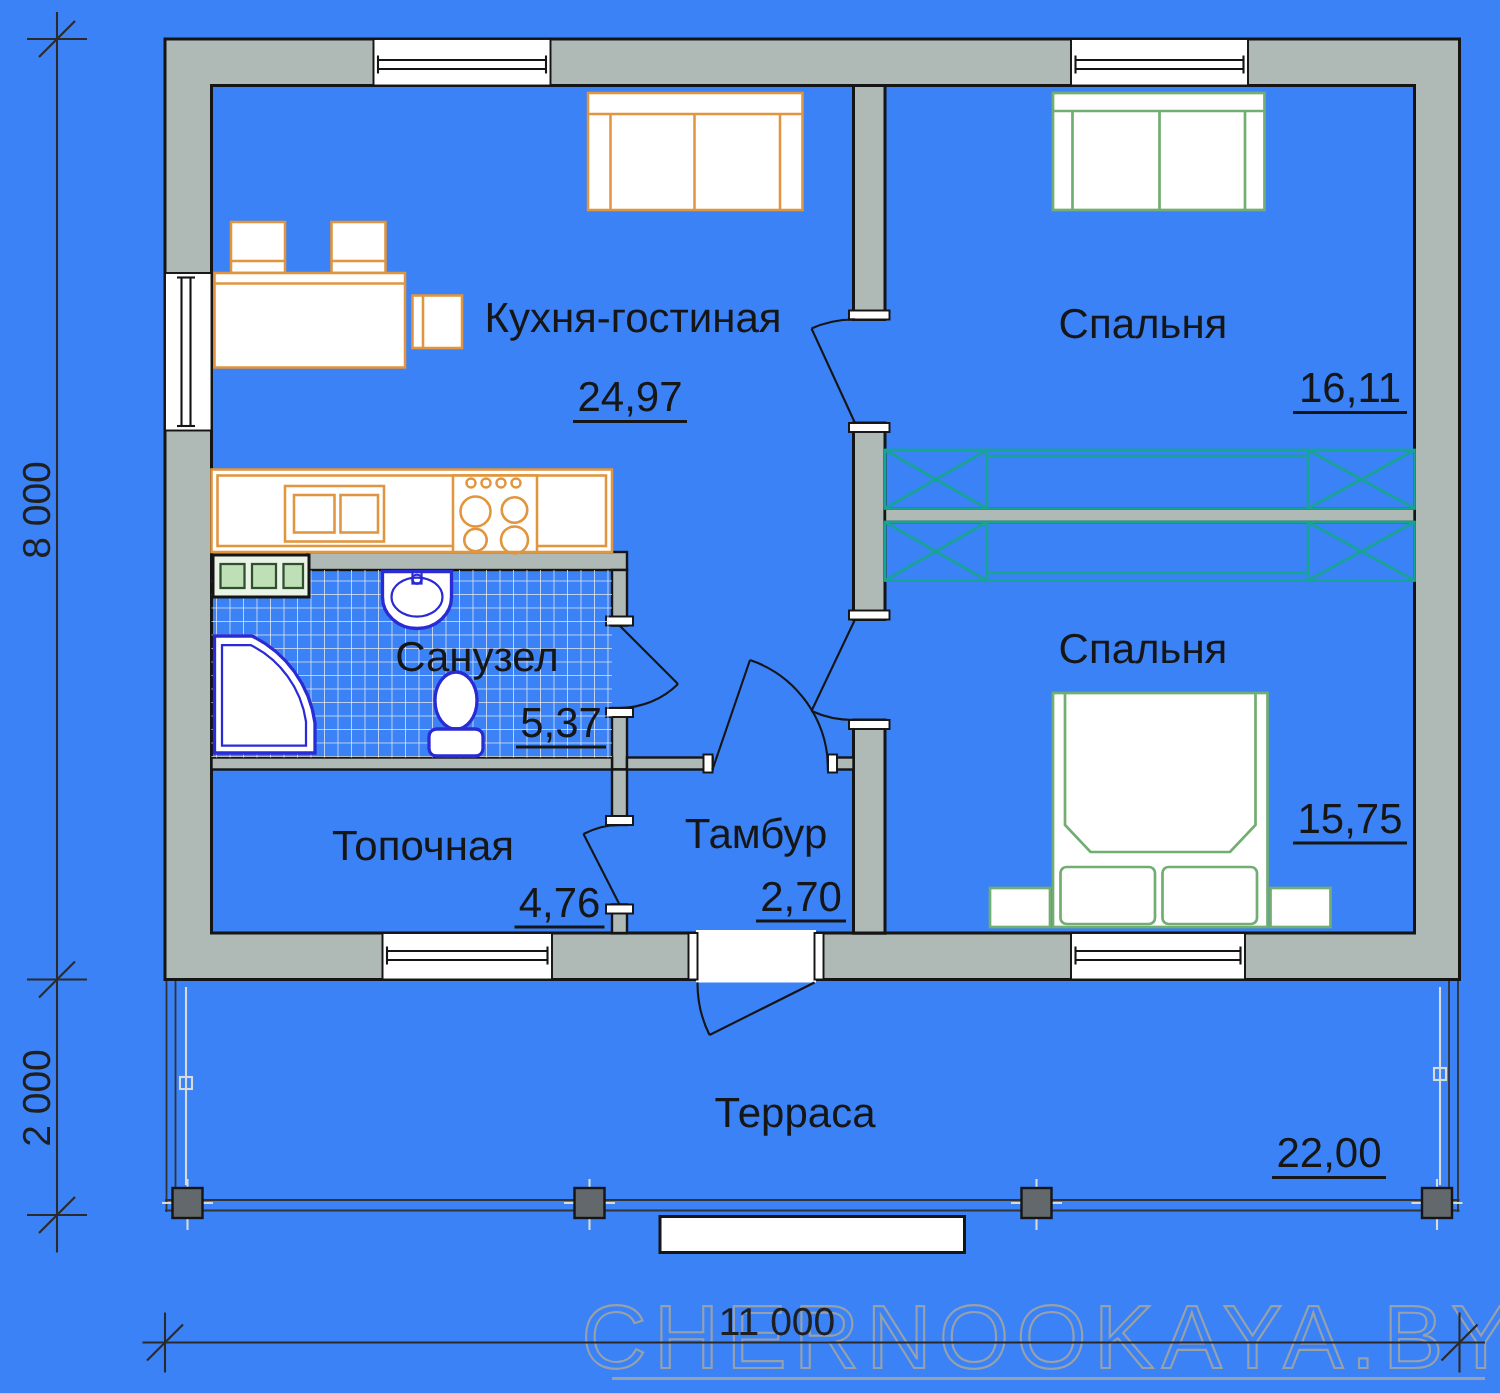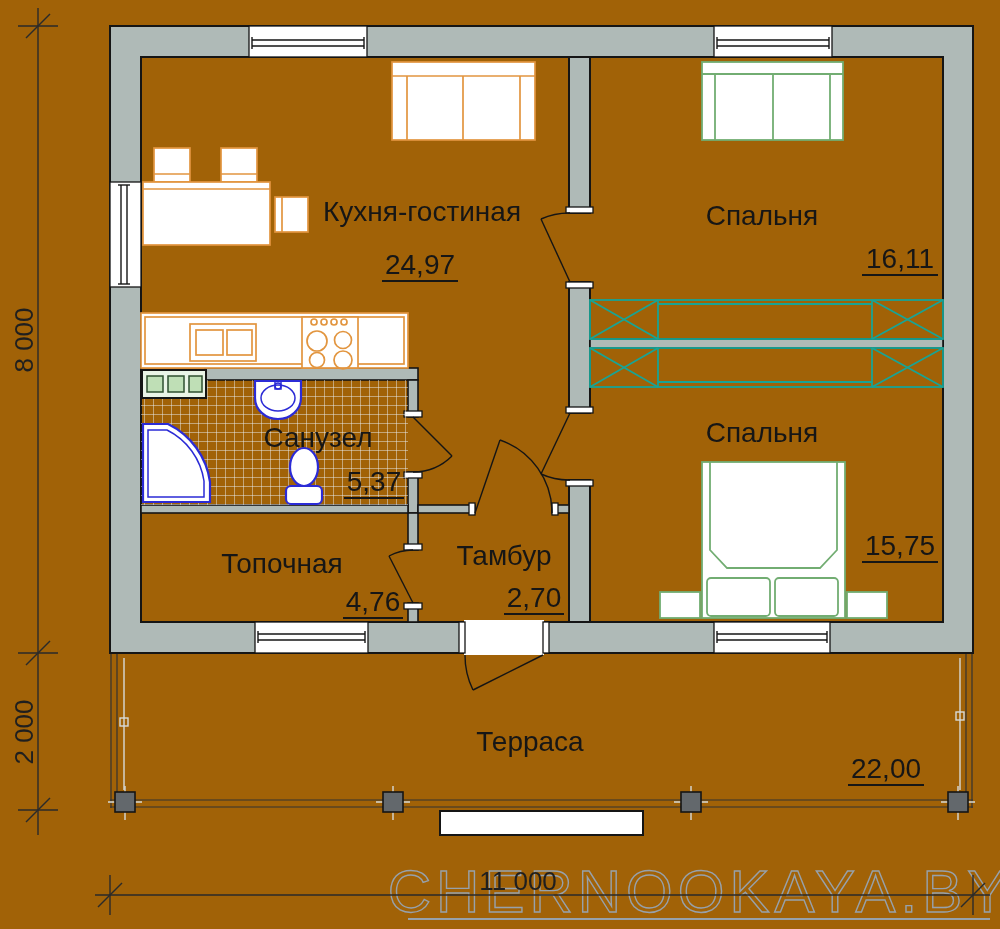--- a/index.html
+++ b/index.html
@@ -1,16 +1,16 @@
 <!DOCTYPE html>
 <html><head>
 <meta charset="utf-8">
 <style>
   html,body{margin:0;padding:0;background:#fff}
-  .stage{position:relative;width:1000px;height:929px;font-family:"Liberation Sans",sans-serif;background:#a16207;overflow:hidden}
+  .stage{position:relative;width:1000px;height:929px;font-family:"Liberation Sans",sans-serif;background:#3b82f6;overflow:hidden}
   svg{display:block}
   text{fill:#161616;font-family:"Liberation Sans",sans-serif}
   .lbl{font-size:28px}
   .area{font-size:28px}
   .dim{font-size:26px;fill:#1f1f1f}
   .wm{font-size:60px;letter-spacing:5px;fill:none;stroke:#97a1ab;stroke-width:1.4px}
   .wall{fill:#afbab7;stroke:#151515;stroke-width:2}
   .wallthin{fill:#afbab7;stroke:#151515;stroke-width:1.6}
   .blk{stroke:#151515;stroke-width:1.4;fill:none}
   .whitebox{fill:#fff;stroke:#151515;stroke-width:1.3}

